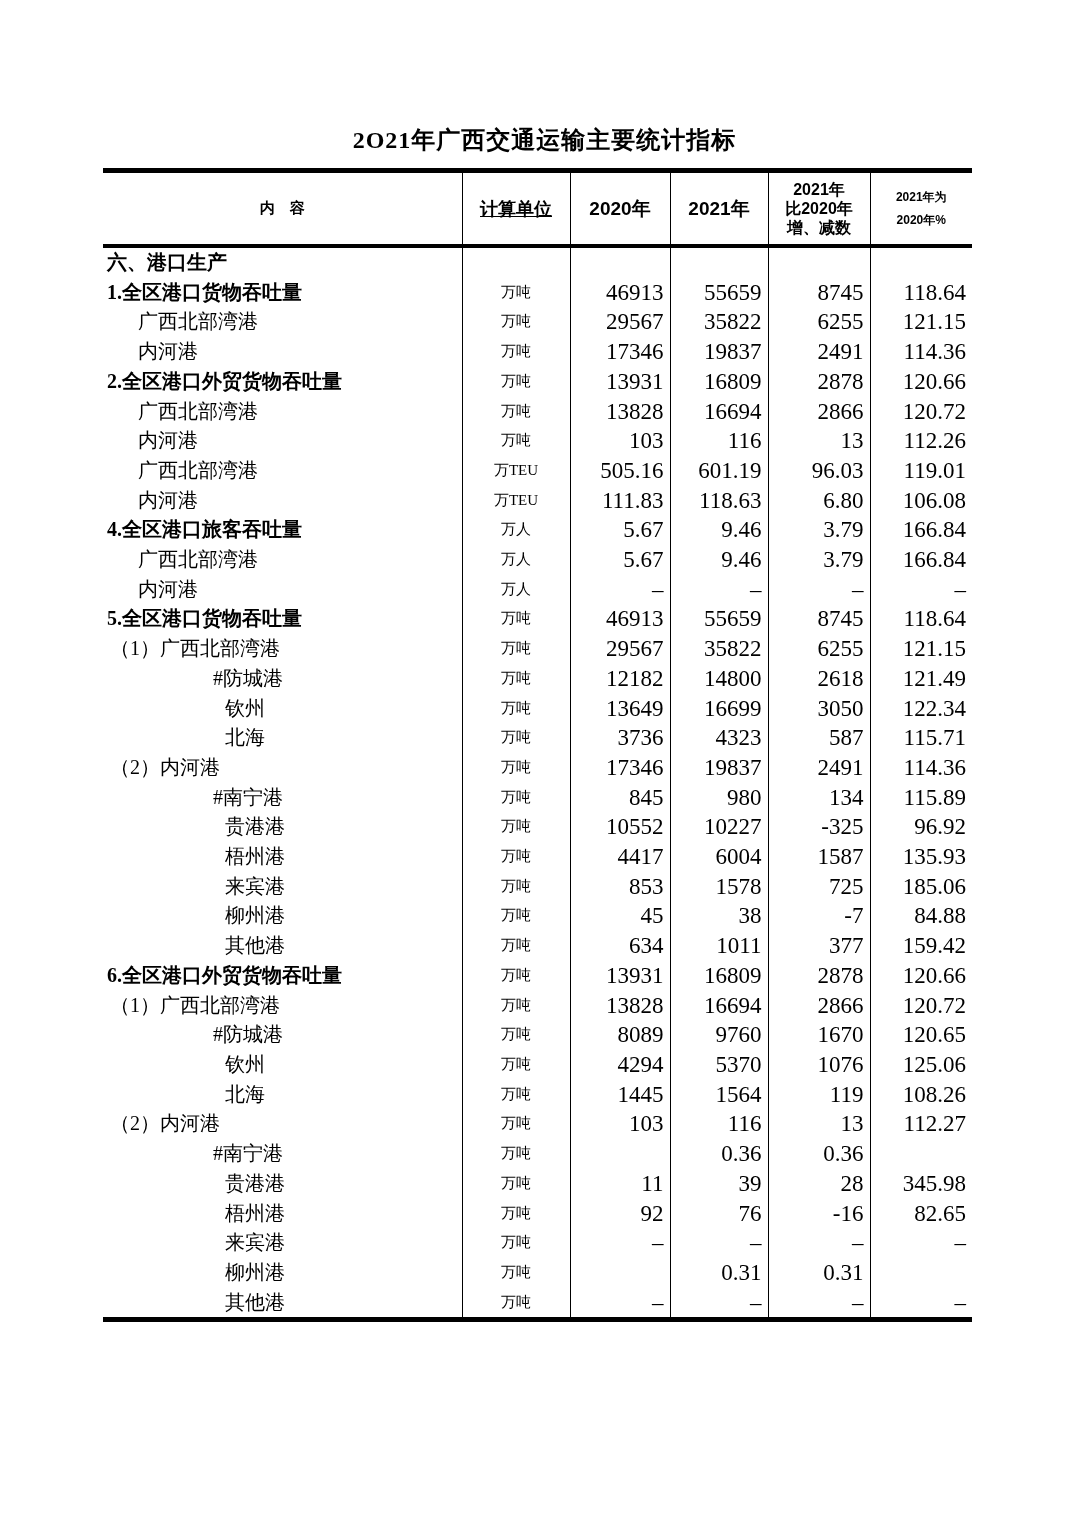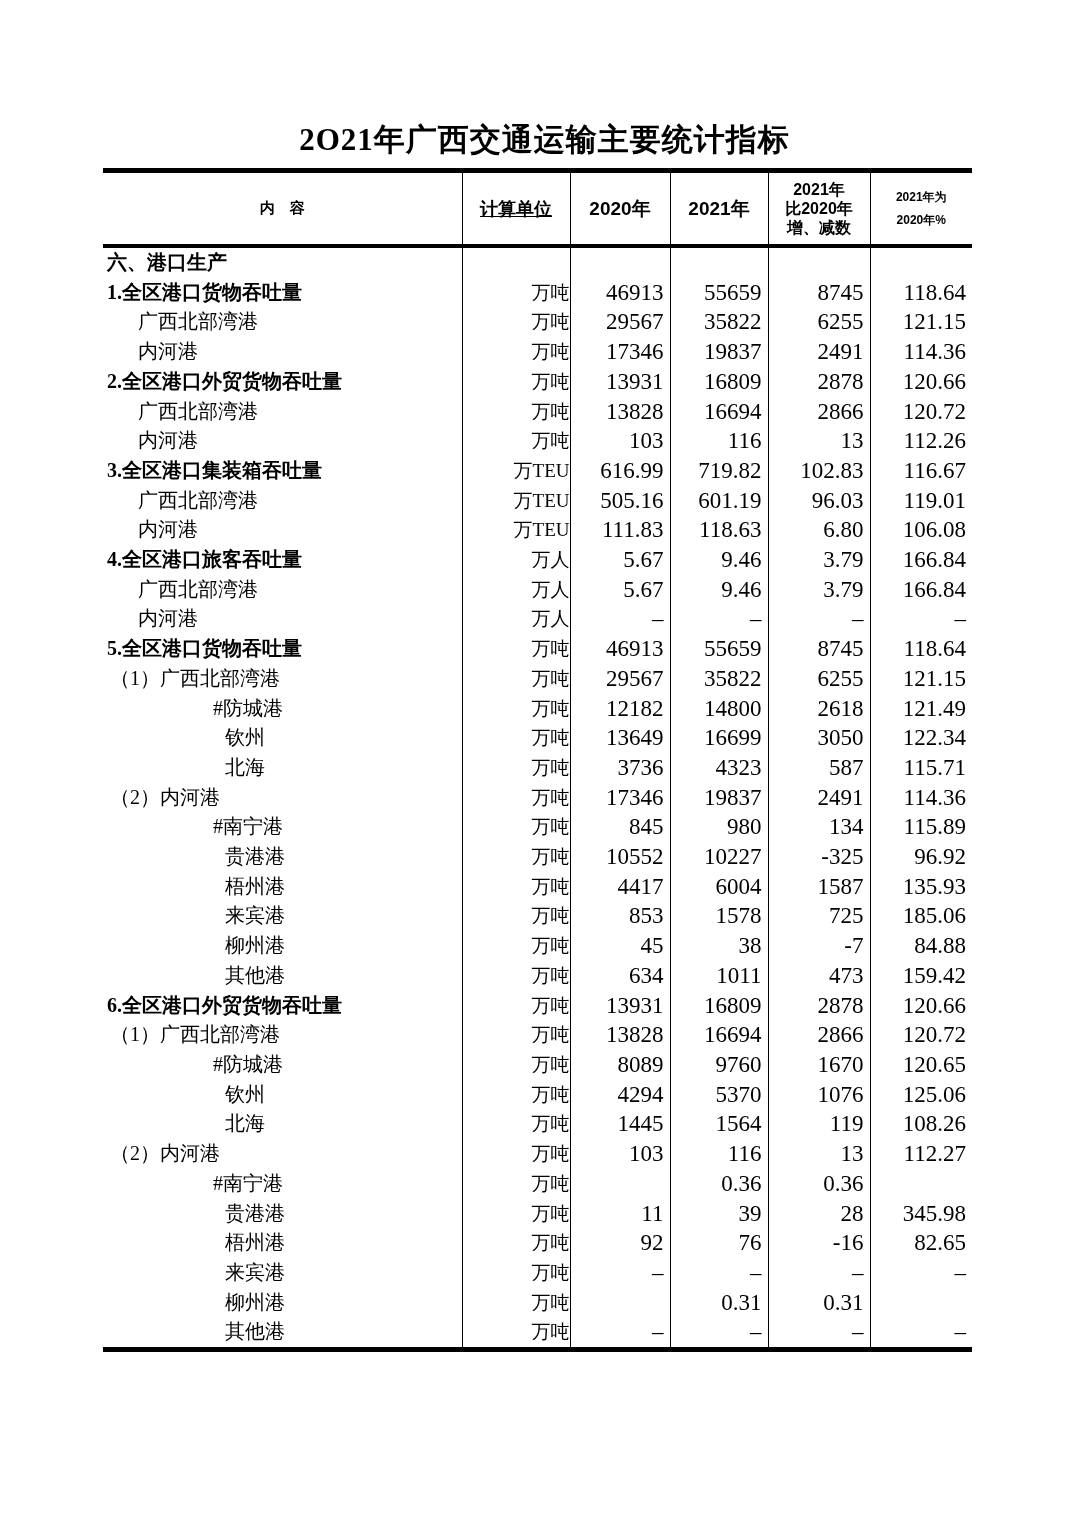--- a/index.html
+++ b/index.html
@@ -9,21 +9,21 @@
     height: 1520px;
     background: #ffffff;
     color: #000000;
     font-family: "Liberation Serif", serif;
     overflow: hidden;
   }
   .title {
     margin: 0;
     padding: 126px 0 14px 15px;
     text-align: center;
-    font-size: 31px;
+    font-size: 24px;
     line-height: 28px;
     font-weight: 700;
     letter-spacing: 1px;
     font-family: "Liberation Serif", serif;
   }
   table.stats {
     border-collapse: collapse;
     table-layout: fixed;
     width: 869px;
     margin-left: 103px;
@@ -49,21 +49,21 @@
     height: 29.7px;
     padding: 0;
     vertical-align: middle;
     font-size: 20px;
     line-height: 29.7px;
     white-space: nowrap;
     overflow: hidden;
   }
   td.c-name { text-align: left; font-size: 20px; }
   td.c-name.bold { font-weight: 700; }
-  td.c-unit { text-align: right; font-size: 19px; }
+  td.c-unit { text-align: center; font-size: 15px; }
   td.c-num  { text-align: right; padding-right: 6px; font-family: "Liberation Serif", serif; font-size: 23px; }
   .ind0 { padding-left: 4px; }
   .ind1 { padding-left: 7px; }
   .ind2 { padding-left: 35px; }
   .ind3 { padding-left: 110px; }
   .ind4 { padding-left: 122px; }
 </style>
 </head>
 <body>
 
@@ -148,28 +148,20 @@
     </tr>
         <tr>
       <td class="c-name ind2">内河港</td>
       <td class="c-unit">万吨</td>
       <td class="c-num">103</td>
       <td class="c-num">116</td>
       <td class="c-num">13</td>
       <td class="c-num">112.26</td>
     </tr>
         <tr>
-      <td class="c-name ind0 bold">3.全区港口集装箱吞吐量</td>
-      <td class="c-unit">万TEU</td>
-      <td class="c-num">616.99</td>
-      <td class="c-num">719.82</td>
-      <td class="c-num">102.83</td>
-      <td class="c-num">116.67</td>
-    </tr>
-        <tr>
       <td class="c-name ind2">广西北部湾港</td>
       <td class="c-unit">万TEU</td>
       <td class="c-num">505.16</td>
       <td class="c-num">601.19</td>
       <td class="c-num">96.03</td>
       <td class="c-num">119.01</td>
     </tr>
         <tr>
       <td class="c-name ind2">内河港</td>
       <td class="c-unit">万TEU</td>
@@ -288,21 +280,21 @@
       <td class="c-num">45</td>
       <td class="c-num">38</td>
       <td class="c-num">-7</td>
       <td class="c-num">84.88</td>
     </tr>
         <tr>
       <td class="c-name ind4">其他港</td>
       <td class="c-unit">万吨</td>
       <td class="c-num">634</td>
       <td class="c-num">1011</td>
-      <td class="c-num">473</td>
+      <td class="c-num">377</td>
       <td class="c-num">159.42</td>
     </tr>
         <tr>
       <td class="c-name ind0 bold">6.全区港口外贸货物吞吐量</td>
       <td class="c-unit">万吨</td>
       <td class="c-num">13931</td>
       <td class="c-num">16809</td>
       <td class="c-num">2878</td>
       <td class="c-num">120.66</td>
     </tr>

